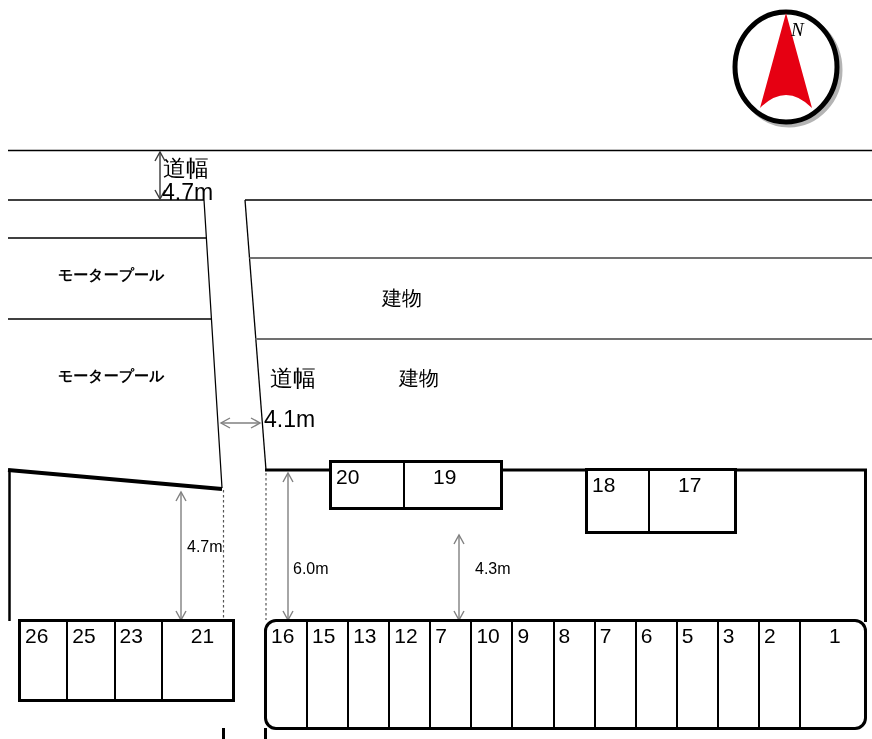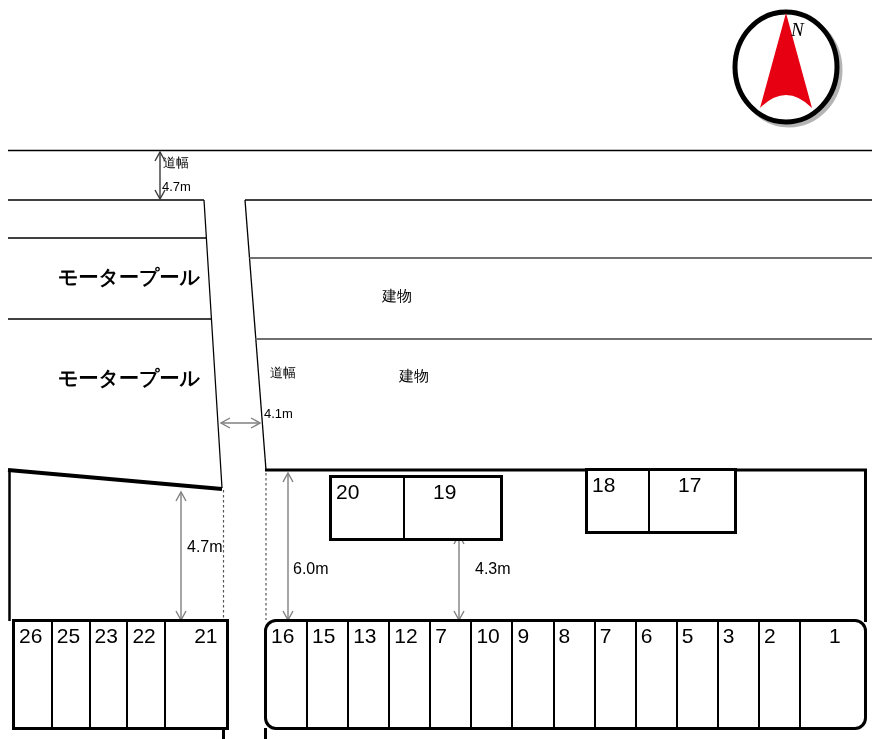--- a/index.html
+++ b/index.html
@@ -1,23 +1,23 @@
 <!DOCTYPE html>
 <html><head>
 <meta charset="utf-8">
 <style>
   html,body{margin:0;padding:0;background:#fff;}
   .canvas{position:relative;width:872px;height:739px;background:#ffffff;overflow:hidden;
           font-family:"Liberation Sans",sans-serif;color:#000;}
   svg.layer{position:absolute;left:0;top:0;z-index:1;}
   .lbl{position:absolute;line-height:1.08;white-space:nowrap;z-index:3;}
-  .f17{font-size:13px;}
+  .f17{font-size:23px;}
   .f16{font-size:16px;}
-  .f15{font-size:20px;}
-  .f14{font-size:15px;}
+  .f15{font-size:15px;}
+  .f14{font-size:20px;}
   .bold{font-weight:bold;}
   .north{font-family:"Liberation Serif",serif;font-style:italic;font-size:19px;}
   .row{position:absolute;display:flex;border:3px solid #000;box-sizing:border-box;
        background:#fff;z-index:2;}
   .cell{flex:1;border-right:2px solid #000;font-size:21px;padding:2px 0 0 4px;
         box-sizing:border-box;overflow:hidden;}
   .cell:last-child{border-right:none;padding-left:28px;}
   .boxpair{position:absolute;display:flex;border:3px solid #000;box-sizing:border-box;
        background:#fff;z-index:2;}
   .boxpair .cell{border-right:2px solid #000;}
@@ -101,35 +101,34 @@
   <div class="lbl f14" style="left:382px;top:288px;">建物</div>
   <div class="lbl f14" style="left:399px;top:368px;">建物</div>
 
   <div class="lbl f17" style="left:270px;top:366px;">道幅</div>
   <div class="lbl f17" style="left:264px;top:407px;">4.1m</div>
 
   <div class="lbl f16" style="left:187px;top:538px;">4.7m</div>
   <div class="lbl f16" style="left:293px;top:560px;">6.0m</div>
   <div class="lbl f16" style="left:463px;top:560px;margin-left:12px;">4.3m</div>
 
-  <div class="boxpair" style="left:329px;top:475px;width:174px;height:66px;">
+  <div class="boxpair" style="left:329px;top:460px;width:174px;height:50px;">
     <div class="cell">20</div>
     <div class="cell">19</div>
   </div>
 
   <div class="boxpair" style="left:585px;top:468px;width:152px;height:66px;">
     <div class="cell">18</div>
     <div class="cell">17</div>
   </div>
 
-  <div class="row" style="left:12px;top:619px;width:217px;height:111px;">
+  <div class="row" style="left:18px;top:619px;width:217px;height:83px;">
     <div class="cell">26</div>
     <div class="cell">25</div>
     <div class="cell">23</div>
-    <div class="cell">22</div>
     <div class="cell">21</div>
   </div>
 
   <div class="row" style="left:264px;top:619px;width:603px;height:111px;border-radius:12px;">
     <div class="cell">16</div>
     <div class="cell">15</div>
     <div class="cell">13</div>
     <div class="cell">12</div>
     <div class="cell">7</div>
     <div class="cell">10</div>

